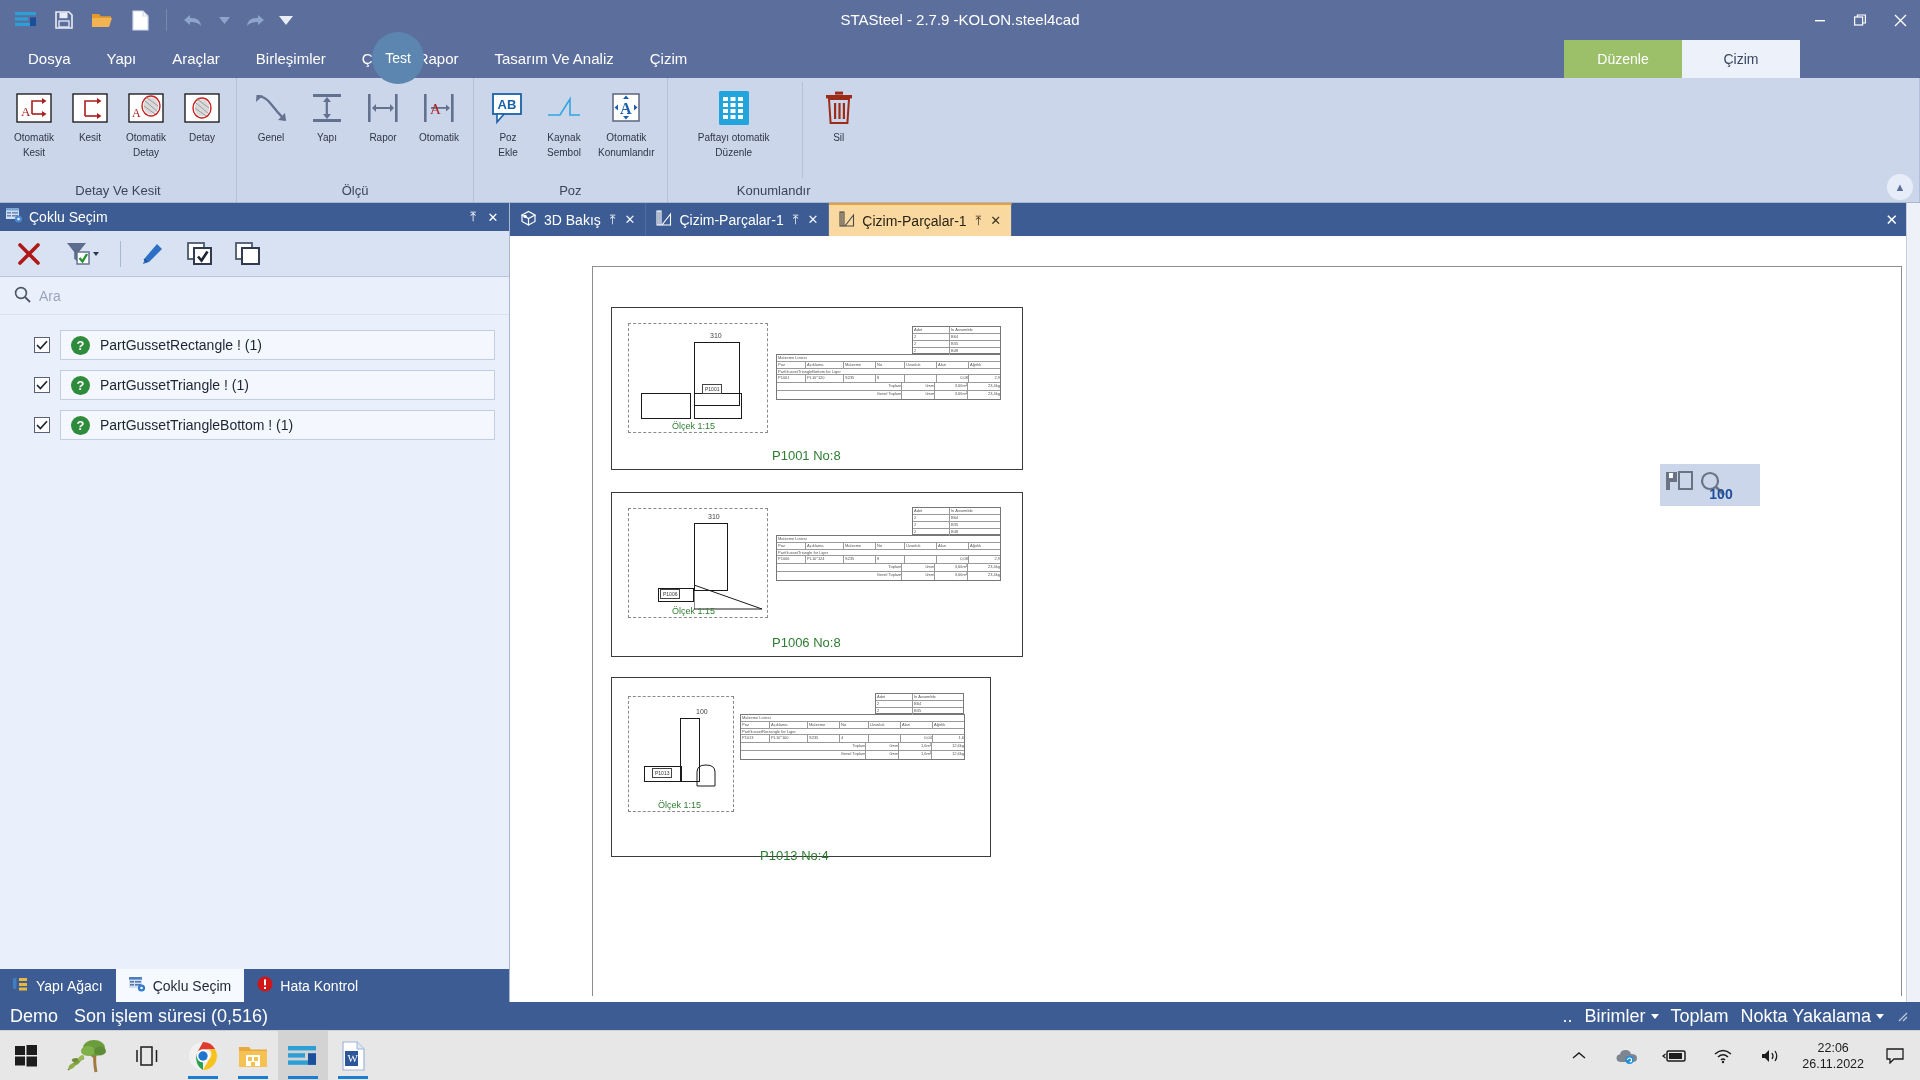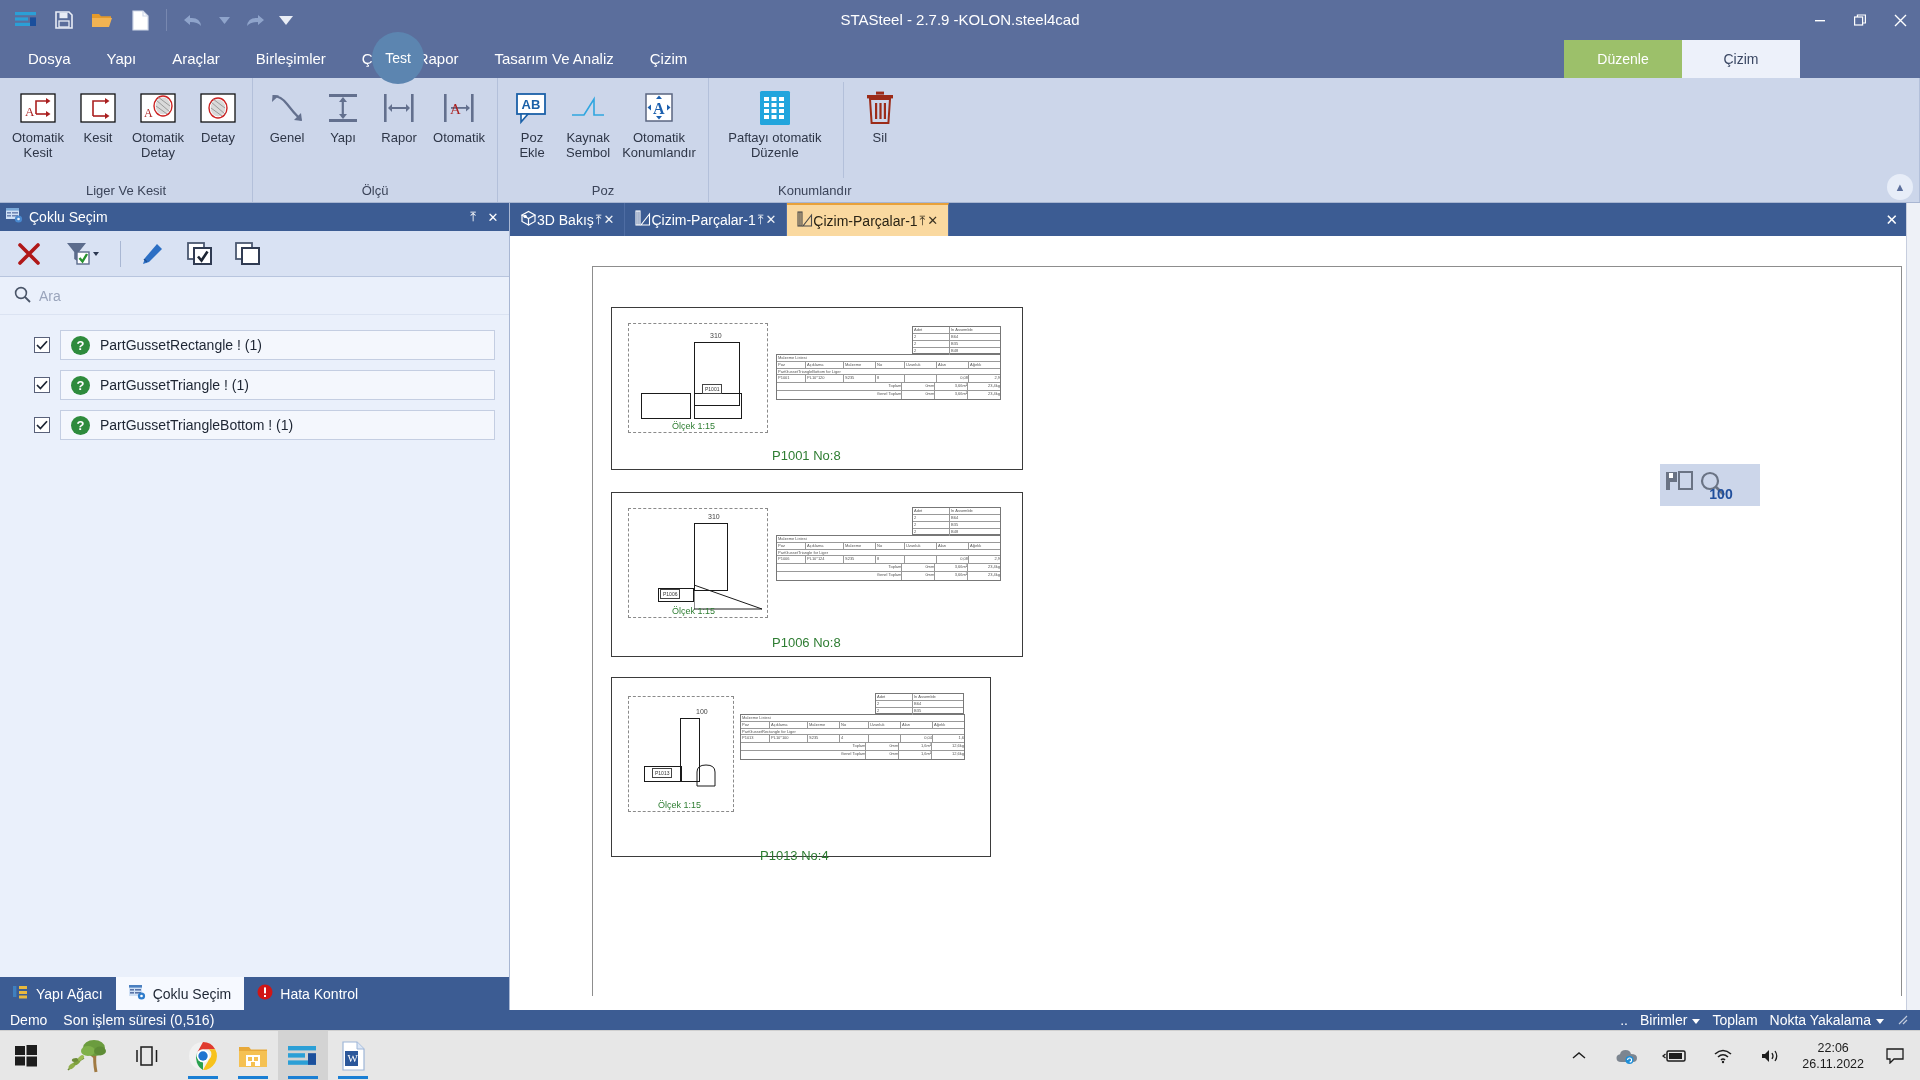--- a/index.html
+++ b/index.html
@@ -72,21 +72,21 @@
     display:flex; flex-direction:column; justify-content:space-between;
     border-right:1px solid #b3c0da; padding:4px 6px 0 6px; position:relative;
   }
   .rg-items { display:flex; align-items:flex-start; height:100px; }
   .rg-label { text-align:center; font-size:13px; color:#3b4459; padding-bottom:4px; }
   .rb {
     width:auto; min-width:56px; padding:4px 6px 0; display:flex; flex-direction:column;
     align-items:center; cursor:pointer; border-radius:2px;
   }
   .rb-ico { height:44px; display:flex; align-items:center; justify-content:center; }
-  .rb-txt { font-size:13px; color:#2e3647; text-align:center; line-height:15px; max-width:82px; }
+  .rb-txt { font-size:10px; color:#2e3647; text-align:center; line-height:15px; max-width:82px; }
   .collapse-arrow {
     position:absolute; right:6px; bottom:2px; width:26px; height:26px; border-radius:50%;
     background:#e7edf8; display:flex; align-items:center; justify-content:center; cursor:pointer;
     color:#5b6e9c; font-size:11px;
   }
 
   
   .bodyrow { flex:1; display:flex; min-height:0; background:#ffffff; }
 
   
@@ -146,21 +146,21 @@
     font-size:14px; color:#1d2533; flex:none;
   }
 
   
   .drawwrap { flex:1; display:flex; flex-direction:column; min-width:0; }
   .doc-tabbar {
     height:33px; background:#3c5c93; display:flex; align-items:stretch; flex:none;
     position:relative;
   }
   .dtab {
-    display:flex; align-items:center; padding:0 10px; color:#ffffff; font-size:14px;
+    display:flex; align-items:center; gap:7px; padding:0 10px; color:#ffffff; font-size:14px;
     cursor:pointer; border-right:1px solid #4f6da3;
   }
   .dtab.active { background:#fad9a0; color:#2a2416; border-top:2px solid #e8a13a; }
   .dtab .tbtn { cursor:pointer; opacity:.92; font-size:13px; margin-left:2px; }
   .tabbar-close { position:absolute; right:8px; top:0; height:33px; display:flex; align-items:center; color:#fff; cursor:pointer; font-size:15px; }
   .canvas { flex:1; background:#ffffff; position:relative; overflow:hidden; }
   .page-sheet {
     position:absolute; left:82px; top:30px; width:1310px; height:730px; background:#ffffff;
     border-left:1px solid #8d8d8d; border-right:1px solid #8d8d8d; border-top:1px solid #8d8d8d;
   }
@@ -185,22 +185,22 @@
   .partlbl {
     position:absolute; border:1px solid #444; background:#fff; font-size:5px; color:#333;
     padding:0 2px; line-height:8px;
   }
 
   
   .right-edge { width:14px; flex:none; background:#eef1f7; border-left:1px solid #c7cede; }
 
   
   .statusbar {
-    height:20px; background:#3c5c93; color:#ffffff; display:flex; align-items:center;
-    font-size:14px; flex:none;
+    height:28px; background:#3c5c93; color:#ffffff; display:flex; align-items:center;
+    font-size:18px; flex:none;
   }
   .sb-left { display:flex; align-items:center; gap:16px; padding-left:10px; }
   .sb-right { margin-left:auto; display:flex; align-items:center; gap:12px; padding-right:12px; }
   .sb-item { cursor:pointer; white-space:nowrap; }
   .caret-dn { display:inline-block; width:0;height:0;border-left:4px solid transparent;border-right:4px solid transparent;border-top:5px solid #fff; margin-left:5px; vertical-align:middle; }
 
   
   .taskbar {
     height:50px; background:#e7e7e7; display:flex; align-items:center; flex:none;
     border-top:1px solid #cfcfcf;
@@ -364,21 +364,21 @@
             <svg width="38" height="32" viewBox="0 0 38 32">
                 <rect x="2" y="2" width="34" height="28" fill="#fff" stroke="#111" stroke-width="1.3"></rect>
                 <ellipse cx="19" cy="16" rx="9" ry="10" fill="none" stroke="#cc2222" stroke-width="1.4"></ellipse>
                 <ellipse cx="19" cy="16" rx="7.4" ry="8.4" fill="#d9d9d9"></ellipse>
                 <path d="M12 10 L26 22 M12 16 L23 24 M14 7 L26 16" stroke="#8a8a8a" stroke-width="0.8"></path>
               </svg>
           </div>
           <div class="rb-txt">Detay</div>
         </div>
       </div>
-      <div class="rg-label">Liger Ve Kesit</div>
+      <div class="rg-label">Detay Ve Kesit</div>
     </div>
 
     <div class="ribbon-group">
       <div class="rg-items">
         <div class="rb">
           <div class="rb-ico">
             <svg width="40" height="36" viewBox="0 0 40 36">
                 <path d="M6 6 Q14 6 20 14 Q26 22 34 30" fill="none" stroke="#63708e" stroke-width="2.2"></path>
                 <path d="M5 12 L5.5 5 L12 5.5 Z" fill="#63708e"></path>
                 <path d="M34 23 L35 31 L27 30 Z" fill="#63708e"></path>

